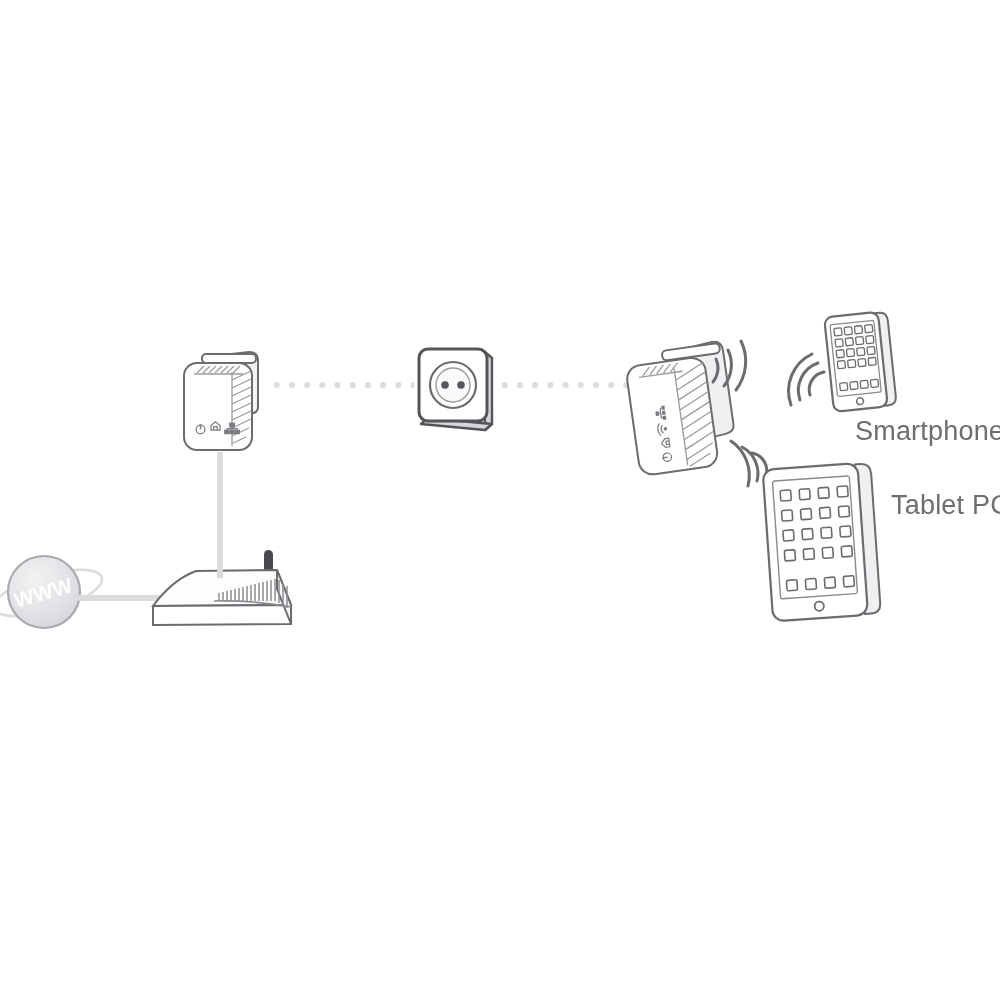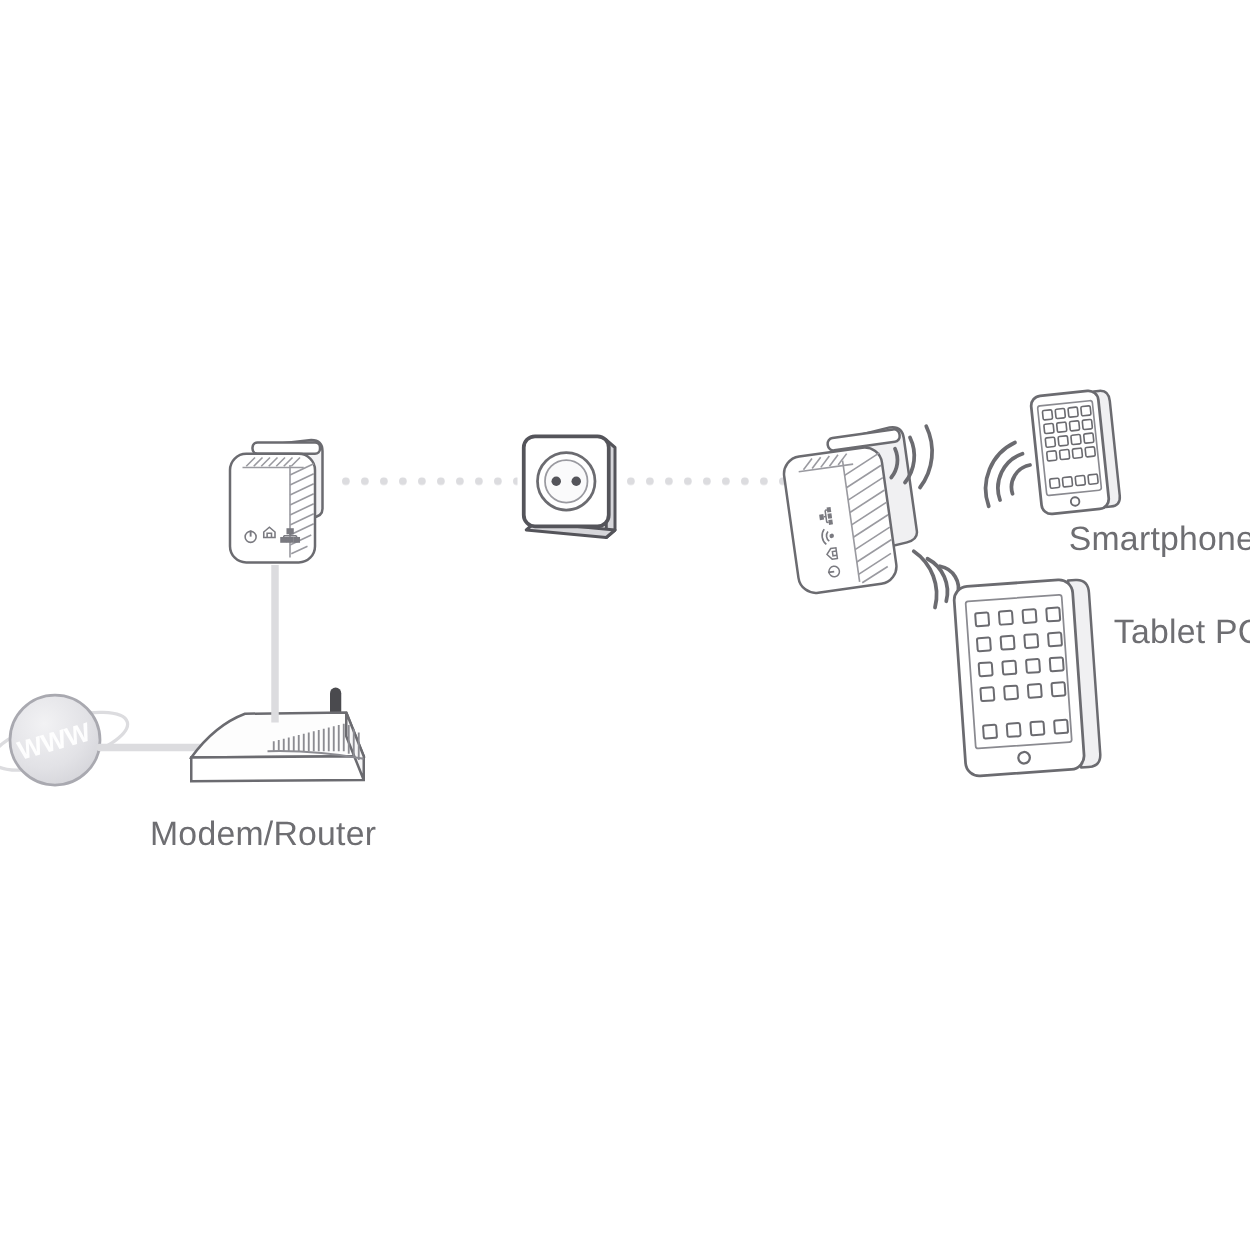--- a/index.html
+++ b/index.html
@@ -345,19 +345,18 @@
         <rect x="803" y="578" width="10.5" height="10.5" rx="1.4"></rect>
         <rect x="822" y="578" width="10.5" height="10.5" rx="1.4"></rect>
         <rect x="841" y="578" width="10.5" height="10.5" rx="1.4"></rect>
       </g>
 
       <circle cx="815" cy="606" r="4.6" fill="none" stroke="#6b6b70" stroke-width="1.8"></circle>
     </g>
 
   </svg>
 
-  <div class="lbl" id="label-modem-router">Modem/Router</div>
 
   <div class="lbl" id="label-smartphone">Smartphone</div>
 
   <div class="lbl" id="label-tablet-pc">Tablet PC</div>
 
 </div>
 
 </body></html>

